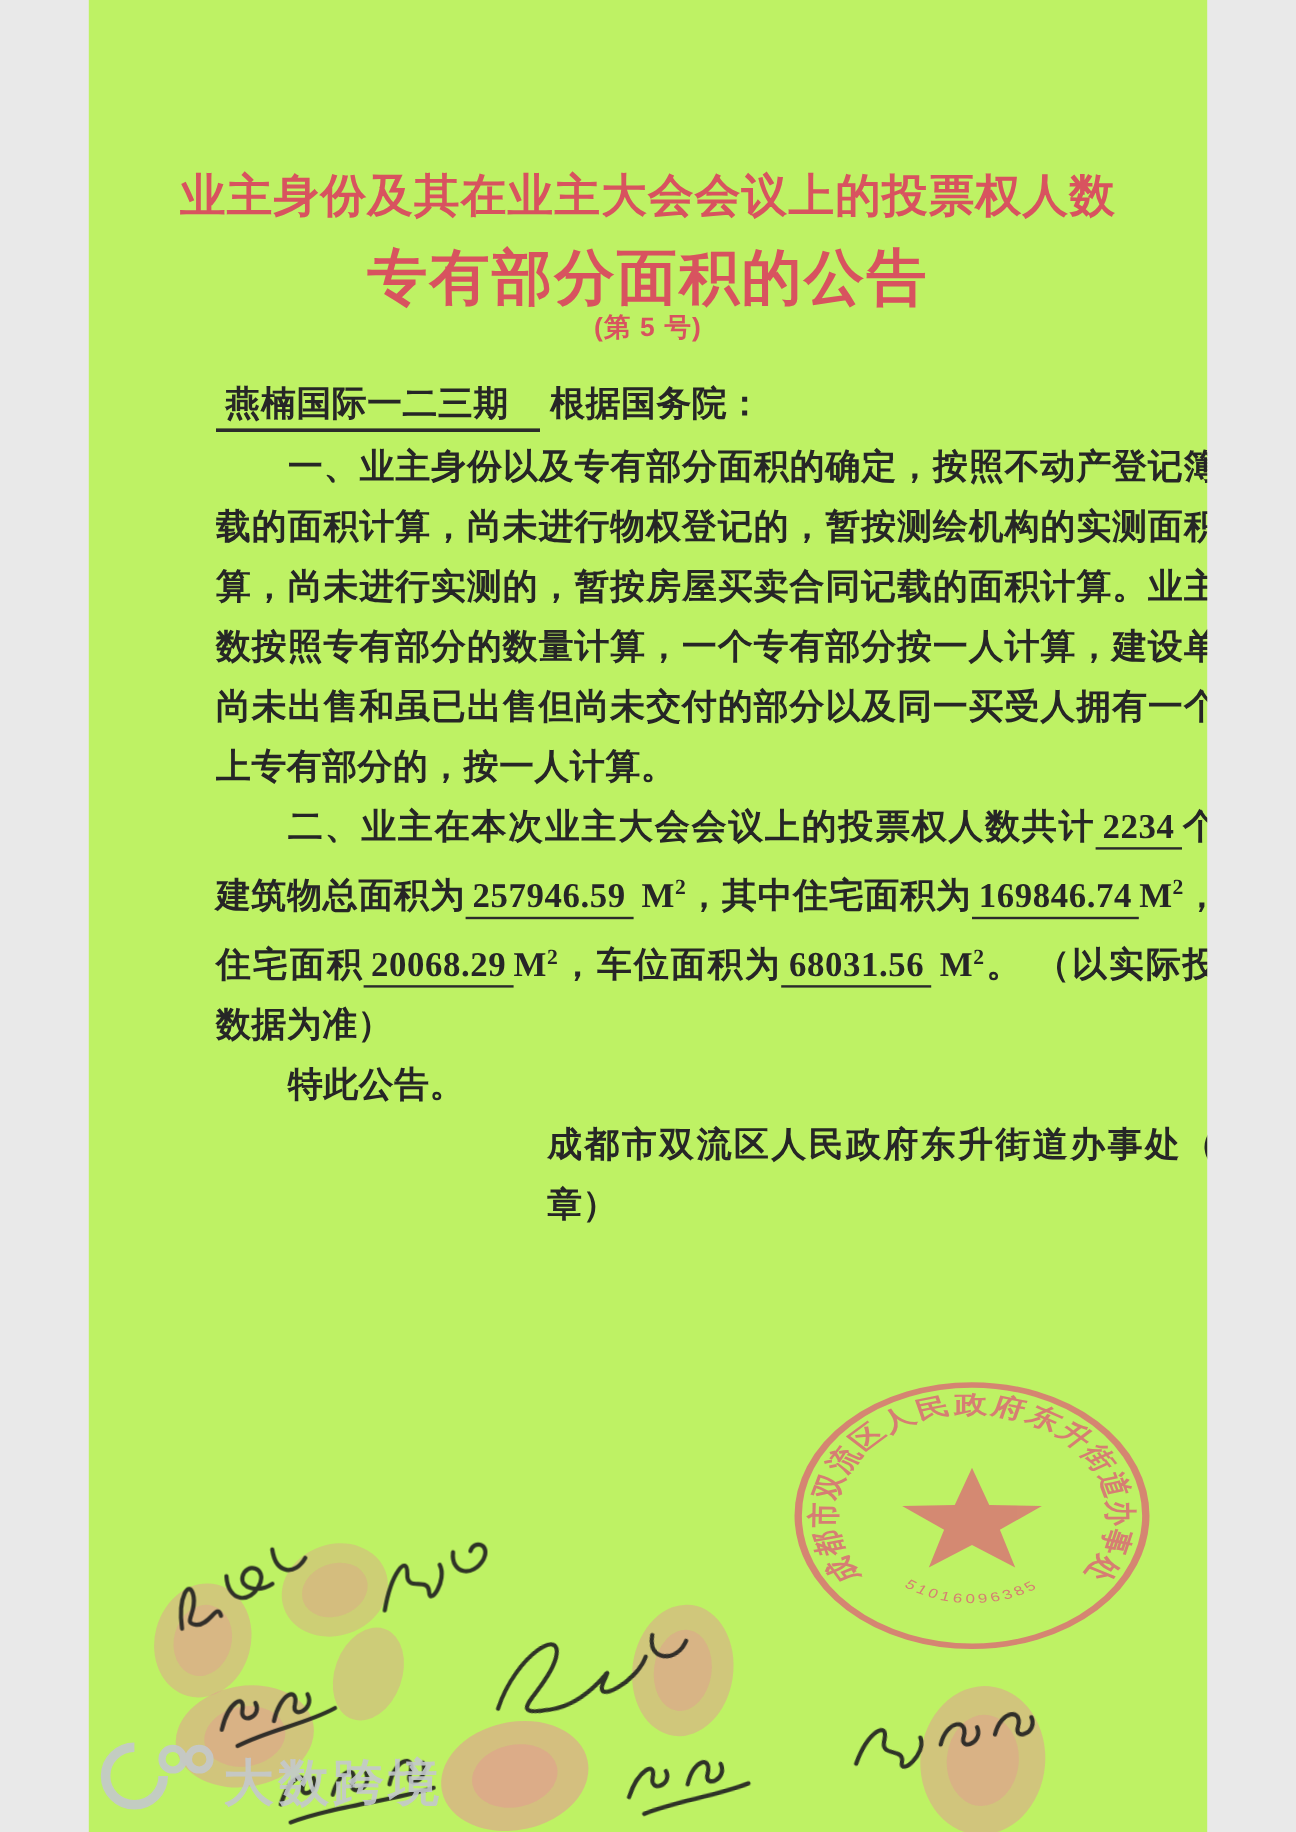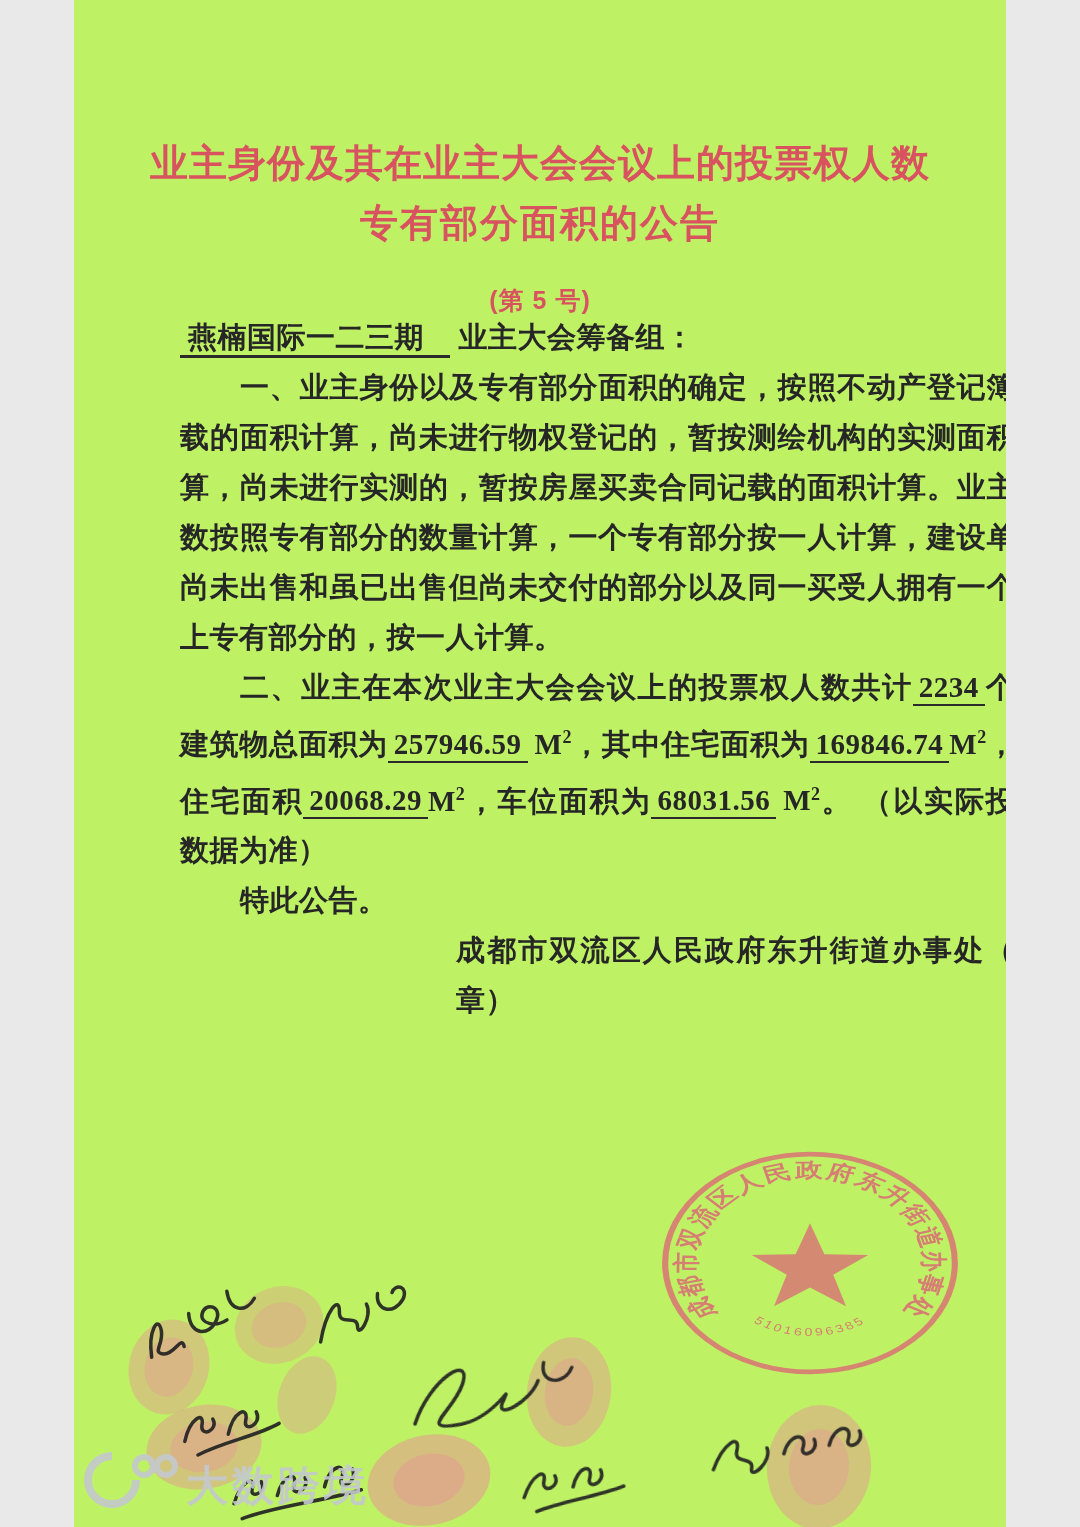--- a/index.html
+++ b/index.html
@@ -4,31 +4,31 @@
 <style>
   html,body { margin:0; padding:0; background:#e9e9e9; }
   .page {
     position:relative; width:932px; height:1527px; margin:0 auto;
     background:#bef264; overflow:hidden;
     font-family:"Liberation Sans", sans-serif; color:#262626;
   }
   
   .title { position:absolute; left:0; right:0; text-align:center; font-weight:700; color:#d8535f; }
   .title-1 { top:138px; font-size:38px; letter-spacing:1px; }
-  .title-2 { top:198px; font-size:38px; letter-spacing:2px; }
-  .title-3 { top:258px; font-size:25px; letter-spacing:1px;margin-top:26px; }
+  .title-2 { top:198px; font-size:50px; letter-spacing:2px; }
+  .title-3 { top:258px; font-size:22px; letter-spacing:1px; }
   
   .content {
     position:absolute; top:312px; left:106px; width:866px;
     font-size:29px; line-height:50px; font-weight:700;
     text-align:justify; letter-spacing:0.5px;
   }
   .content p { margin:0; }
   .indent { text-indent:60px; }
-  .u-name { border-bottom:3px solid #2b2b2b; padding:0 26px 2px 8px; }
+  .u-name { border-bottom:3px solid #2b2b2b; padding:0 26px 2px 8px;font-family:Liberation Mono, monospace; }
   .num { font-family:Liberation Serif, serif; font-weight:700; }
   .u-num { border-bottom:2px solid #2b2b2b; padding:0 6px 1px; }
   sup.num { font-size:0.62em; }
   .msp { margin-left:7px; }
   .closing-line { margin-top:14px; text-indent:60px; }
   .sign-gap { display:inline-block; width:168px; }
   .issuer-line { margin-top:28px; padding-left:276px; font-size:29px; letter-spacing:0.5px; }
   .date-line { margin-top:2px; padding-left:460px; font-size:30px; }
   
   .stamp { position:absolute; left:583px; top:1148px; width:306px; height:230px; opacity:0.88; pointer-events:none; }
@@ -41,21 +41,21 @@
 </head>
 <body>
 
 <div class="page">
 
   <div class="title title-1">业主身份及其在业主大会会议上的投票权人数</div>
   <div class="title title-2">专有部分面积的公告</div>
   <div class="title title-3">(第 5 号)</div>
 
   <div class="content">
-    <p><span class="u-name">燕楠国际一二三期</span><span> 业主大会筹备组：</span></p>
+    <p><span class="u-name">燕楠国际一二三期</span><span> 根据国务院：</span></p>
 
 
     <p class="indent">一、业主身份以及专有部分面积的确定，按照不动产登记簿记载的面积计算，尚未进行物权登记的，暂按测绘机构的实测面积计算，尚未进行实测的，暂按房屋买卖合同记载的面积计算。业主人数按照专有部分的数量计算，一个专有部分按一人计算，建设单位尚未出售和虽已出售但尚未交付的部分以及同一买受人拥有一个以上专有部分的，按一人计算。</p>
 
     <p class="indent">
       <span>二、业主在本次业主大会会议上的投票权人数共计</span><span class="num u-num">2234</span><span>个，建筑物总面积为</span><span class="num u-num">257946.59</span><span class="num msp">M</span><sup class="num">2</sup><span>，其中住宅面积为</span><span class="num u-num">169846.74</span><span class="num">M</span><sup class="num">2</sup><span>，非住宅面积</span><span class="num u-num">20068.29</span><span class="num">M</span><sup class="num">2</sup><span>，车位面积为</span><span class="num u-num">68031.56</span><span class="num msp">M</span><sup class="num">2</sup><span>。 （以实际投票数据为准）</span>
     </p>
 
 
     <p class="closing-line">特此公告。</p>

